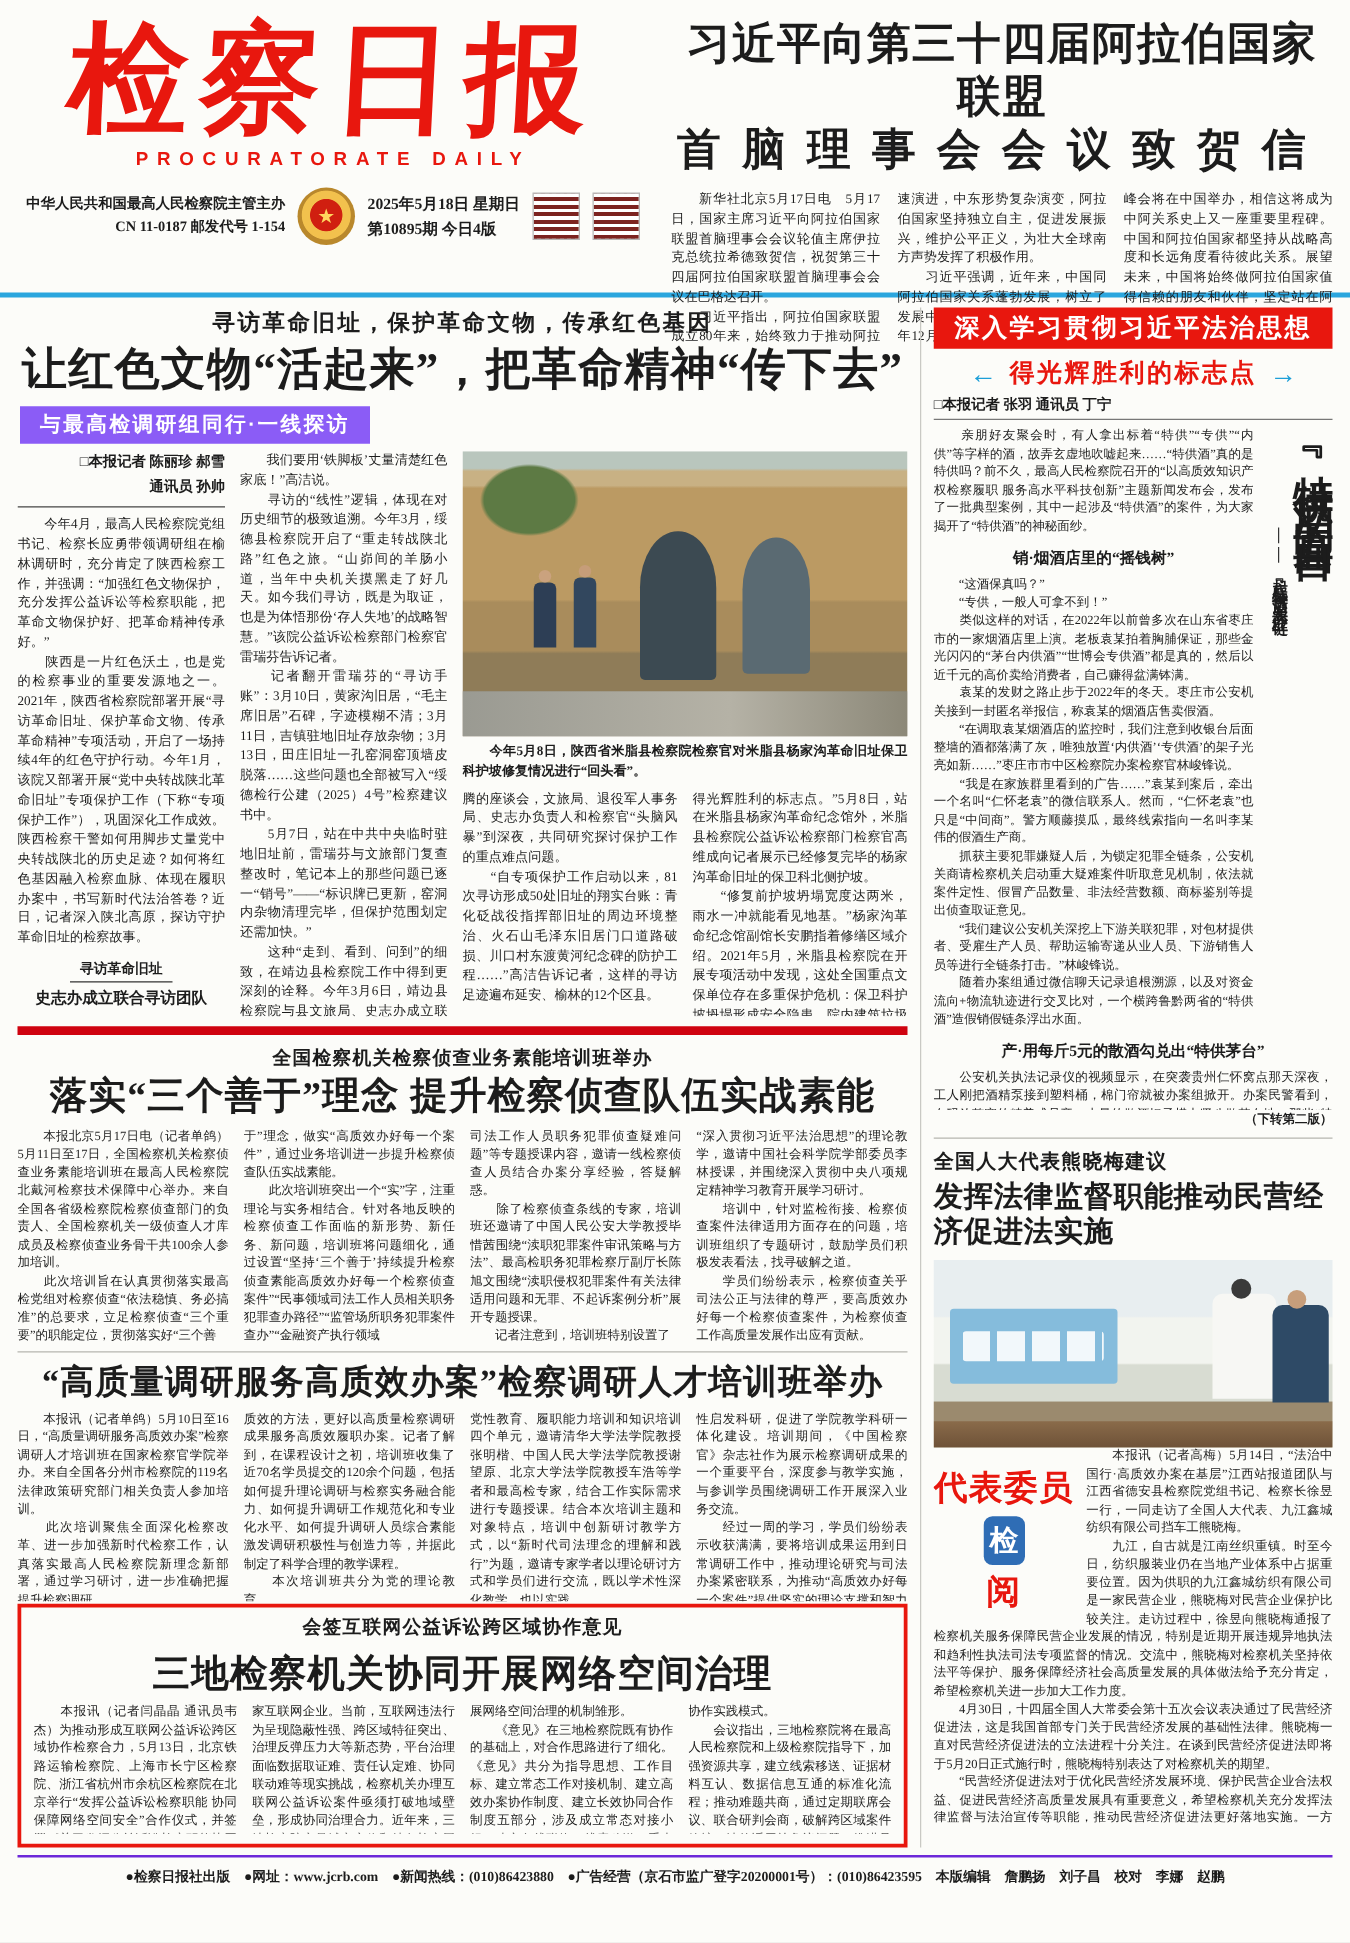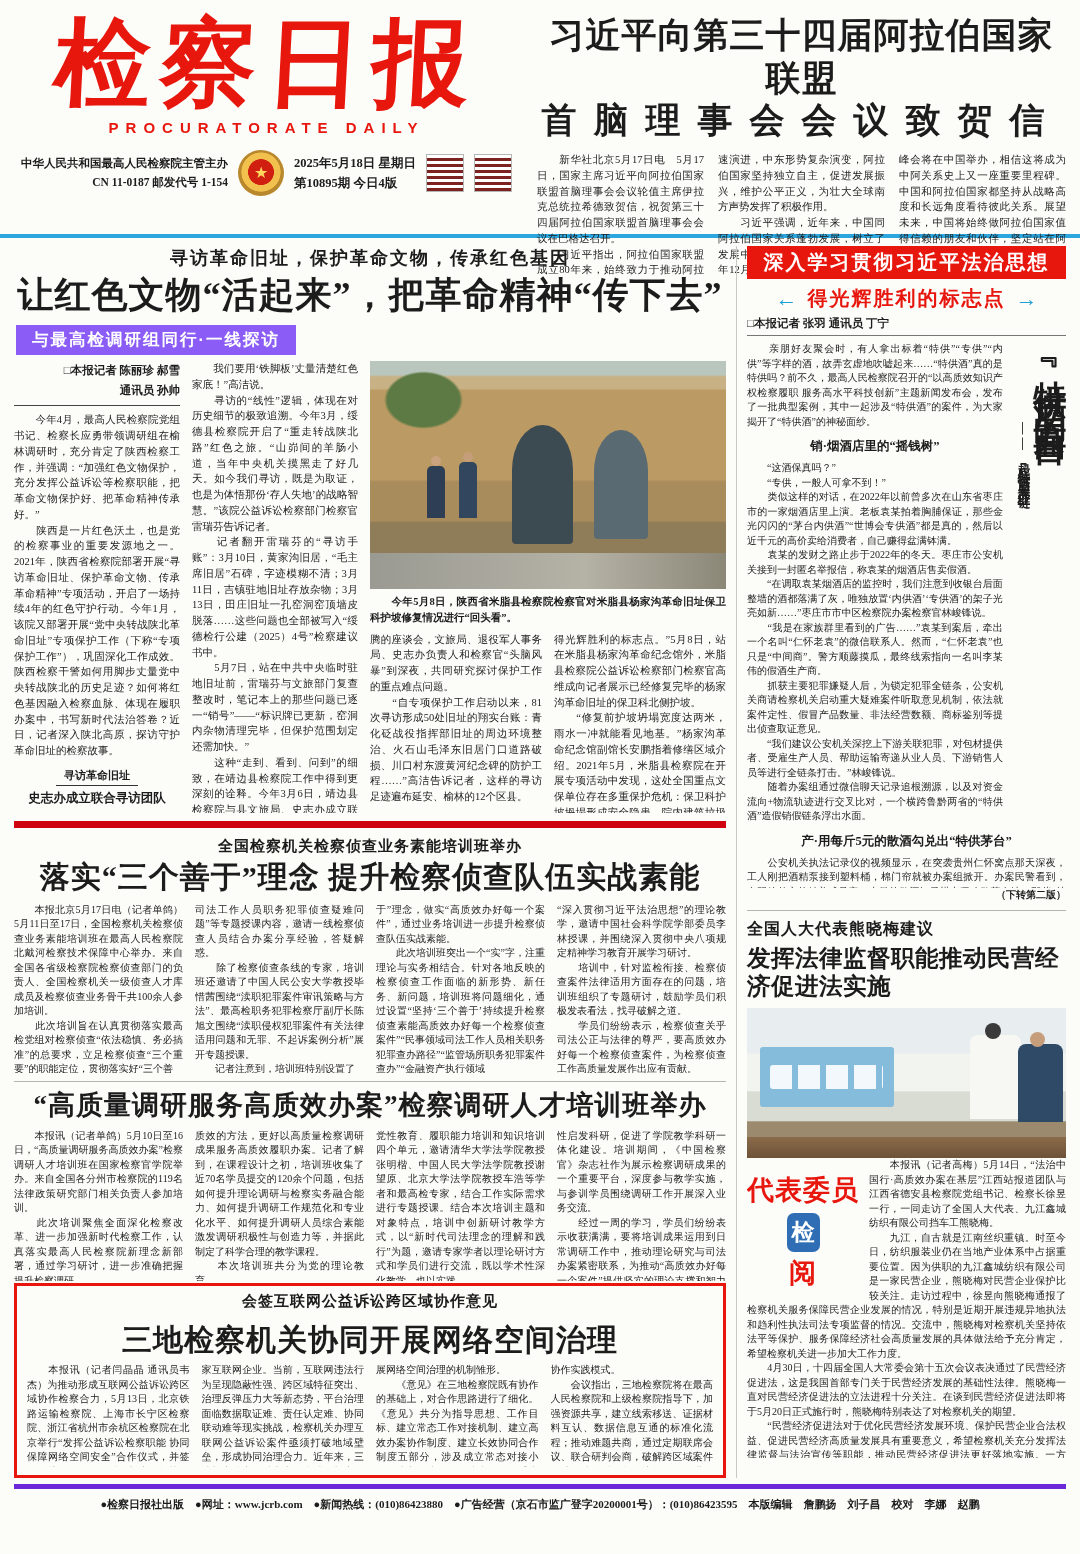--- a/index.html
+++ b/index.html
@@ -99,21 +99,21 @@
   .p2-w1::before{content:"";position:absolute;left:28%;top:-12px;width:16px;height:16px;border-radius:50%;background:#3a3a3a;}
   .p2-w2{position:absolute;right:1%;top:24%;width:14%;height:52%;background:#2e4a66;border-radius:8px 8px 0 0;}
   .p2-w2::before{content:"";position:absolute;left:26%;top:-12px;width:15px;height:15px;border-radius:50%;background:#c79e7b;}
   .p2-desk{position:absolute;left:0;bottom:0;width:100%;height:14%;background:linear-gradient(180deg,#8a6b4a,#6e5238);}
   .g-caption{font-size:10.5px;font-weight:700;line-height:1.5;text-align:justify;margin:5px 0 7px 0;}
   .bodyG{font-size:10px;line-height:1.45;text-align:justify;height:300px;overflow:hidden;}
   .db{float:left;display:flex;align-items:center;gap:2px;margin:13px 10px 4px 0;flex-direction:column;}
   .db-t{color:#e8170e;font-size:27px;font-weight:900;letter-spacing:1px;}
   .db-box{background:#2f6db5;color:#fff;font-size:23px;font-weight:900;padding:3px 5px;border-radius:7px;}
   
-  .footer{border-top:5px solid #6d28d9;margin:6px 14px 0 14px;padding-top:8px;
+  .footer{border-top:2px solid #6d28d9;margin:6px 14px 0 14px;padding-top:8px;
           font-size:11px;font-weight:700;text-align:center;}
 </style>
 </head>
 <body>
 
 <div class="page">
 
   <div class="header">
     <div class="masthead">
       <div class="logo-cn">检察日报</div>
@@ -207,25 +207,25 @@
       </div>
 
       <div class="red-bar"></div>
 
       <div class="hD">
         <div class="sec-kicker sans">全国检察机关检察侦查业务素能培训班举办</div>
         <div class="sec-headline">落实“三个善于”理念  提升检察侦查队伍实战素能</div>
         <div class="cols4">
           <div>　　本报北京5月17日电（记者单鸽）5月11日至17日，全国检察机关检察侦查业务素能培训班在最高人民检察院北戴河检察技术保障中心举办。来自全国各省级检察院检察侦查部门的负责人、全国检察机关一级侦查人才库成员及检察侦查业务骨干共100余人参加培训。
 　　此次培训旨在认真贯彻落实最高检党组对检察侦查“依法稳慎、务必搞准”的总要求，立足检察侦查“三个重要”的职能定位，贯彻落实好“三个善</div>
+          <div>于”理念，做实“高质效办好每一个案件”，通过业务培训进一步提升检察侦查队伍实战素能。
+　　此次培训班突出一个“实”字，注重理论与实务相结合。针对各地反映的检察侦查工作面临的新形势、新任务、新问题，培训班将问题细化，通过设置“坚持‘三个善于’持续提升检察侦查素能高质效办好每一个检察侦查案件”“民事领域司法工作人员相关职务犯罪查办路径”“监管场所职务犯罪案件查办”“金融资产执行领域</div>
           <div>司法工作人员职务犯罪侦查疑难问题”等专题授课内容，邀请一线检察侦查人员结合办案分享经验，答疑解惑。
 　　除了检察侦查条线的专家，培训班还邀请了中国人民公安大学教授毕惜茜围绕“渎职犯罪案件审讯策略与方法”、最高检职务犯罪检察厅副厅长陈旭文围绕“渎职侵权犯罪案件有关法律适用问题和无罪、不起诉案例分析”展开专题授课。
 　　记者注意到，培训班特别设置了</div>
-          <div>于”理念，做实“高质效办好每一个案件”，通过业务培训进一步提升检察侦查队伍实战素能。
-　　此次培训班突出一个“实”字，注重理论与实务相结合。针对各地反映的检察侦查工作面临的新形势、新任务、新问题，培训班将问题细化，通过设置“坚持‘三个善于’持续提升检察侦查素能高质效办好每一个检察侦查案件”“民事领域司法工作人员相关职务犯罪查办路径”“监管场所职务犯罪案件查办”“金融资产执行领域</div>
           <div>“深入贯彻习近平法治思想”的理论教学，邀请中国社会科学院学部委员李林授课，并围绕深入贯彻中央八项规定精神学习教育开展学习研讨。
 　　培训中，针对监检衔接、检察侦查案件法律适用方面存在的问题，培训班组织了专题研讨，鼓励学员们积极发表看法，找寻破解之道。
 　　学员们纷纷表示，检察侦查关乎司法公正与法律的尊严，要高质效办好每一个检察侦查案件，为检察侦查工作高质量发展作出应有贡献。</div>
         </div>
       </div>
 
       <div class="sep"></div>
 
       <div class="hE">
         <div class="sec-headline smaller">“高质量调研服务高质效办案”检察调研人才培训班举办</div>

